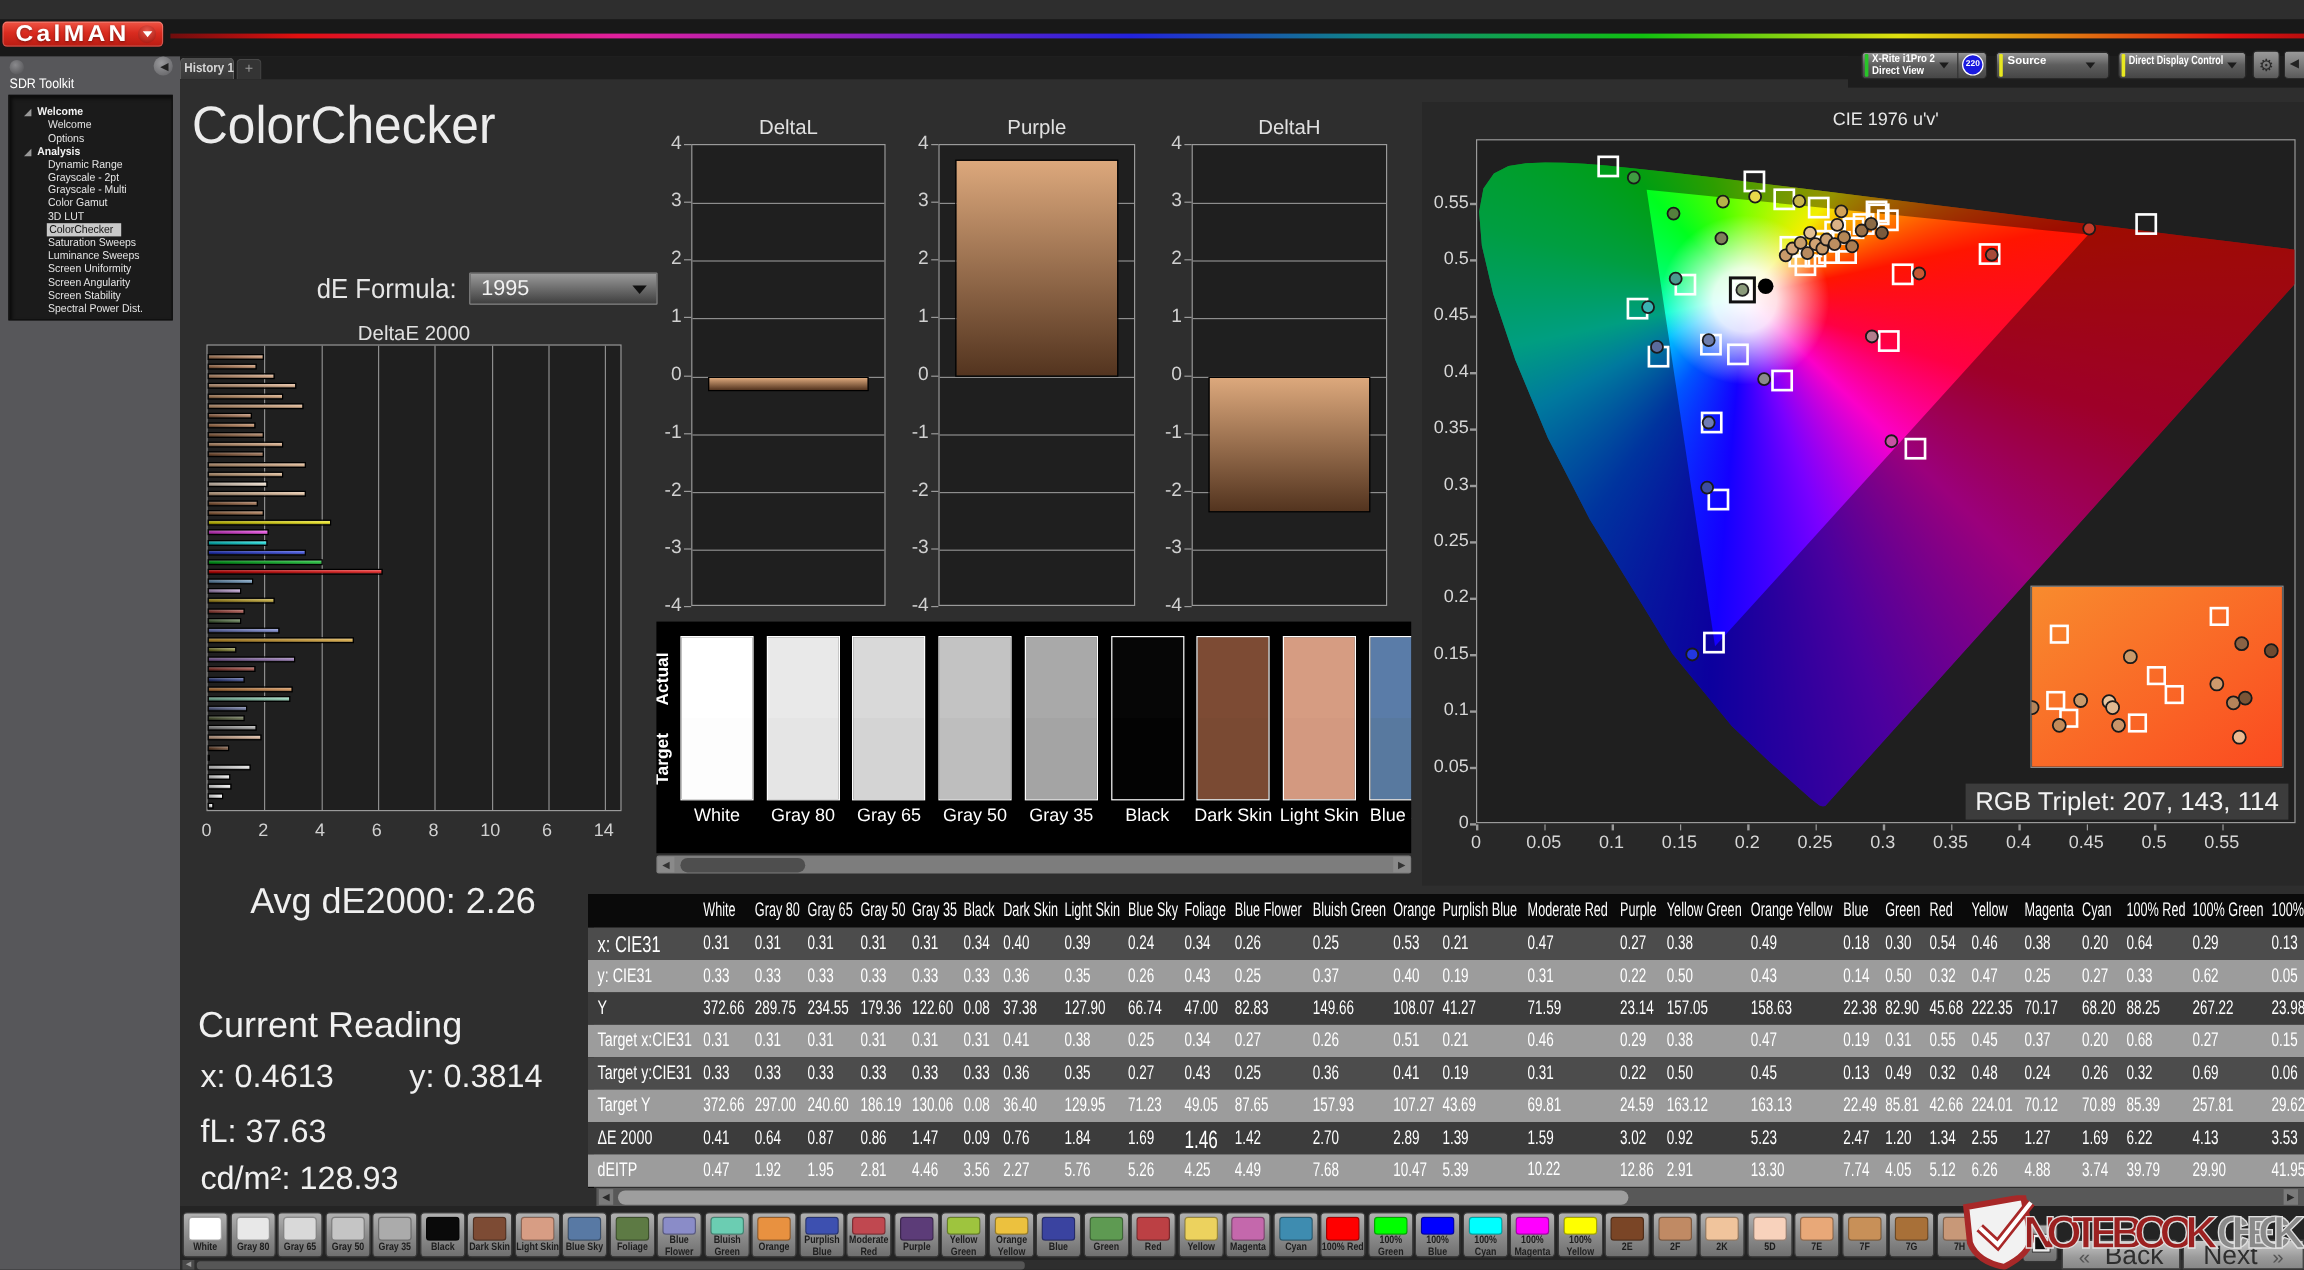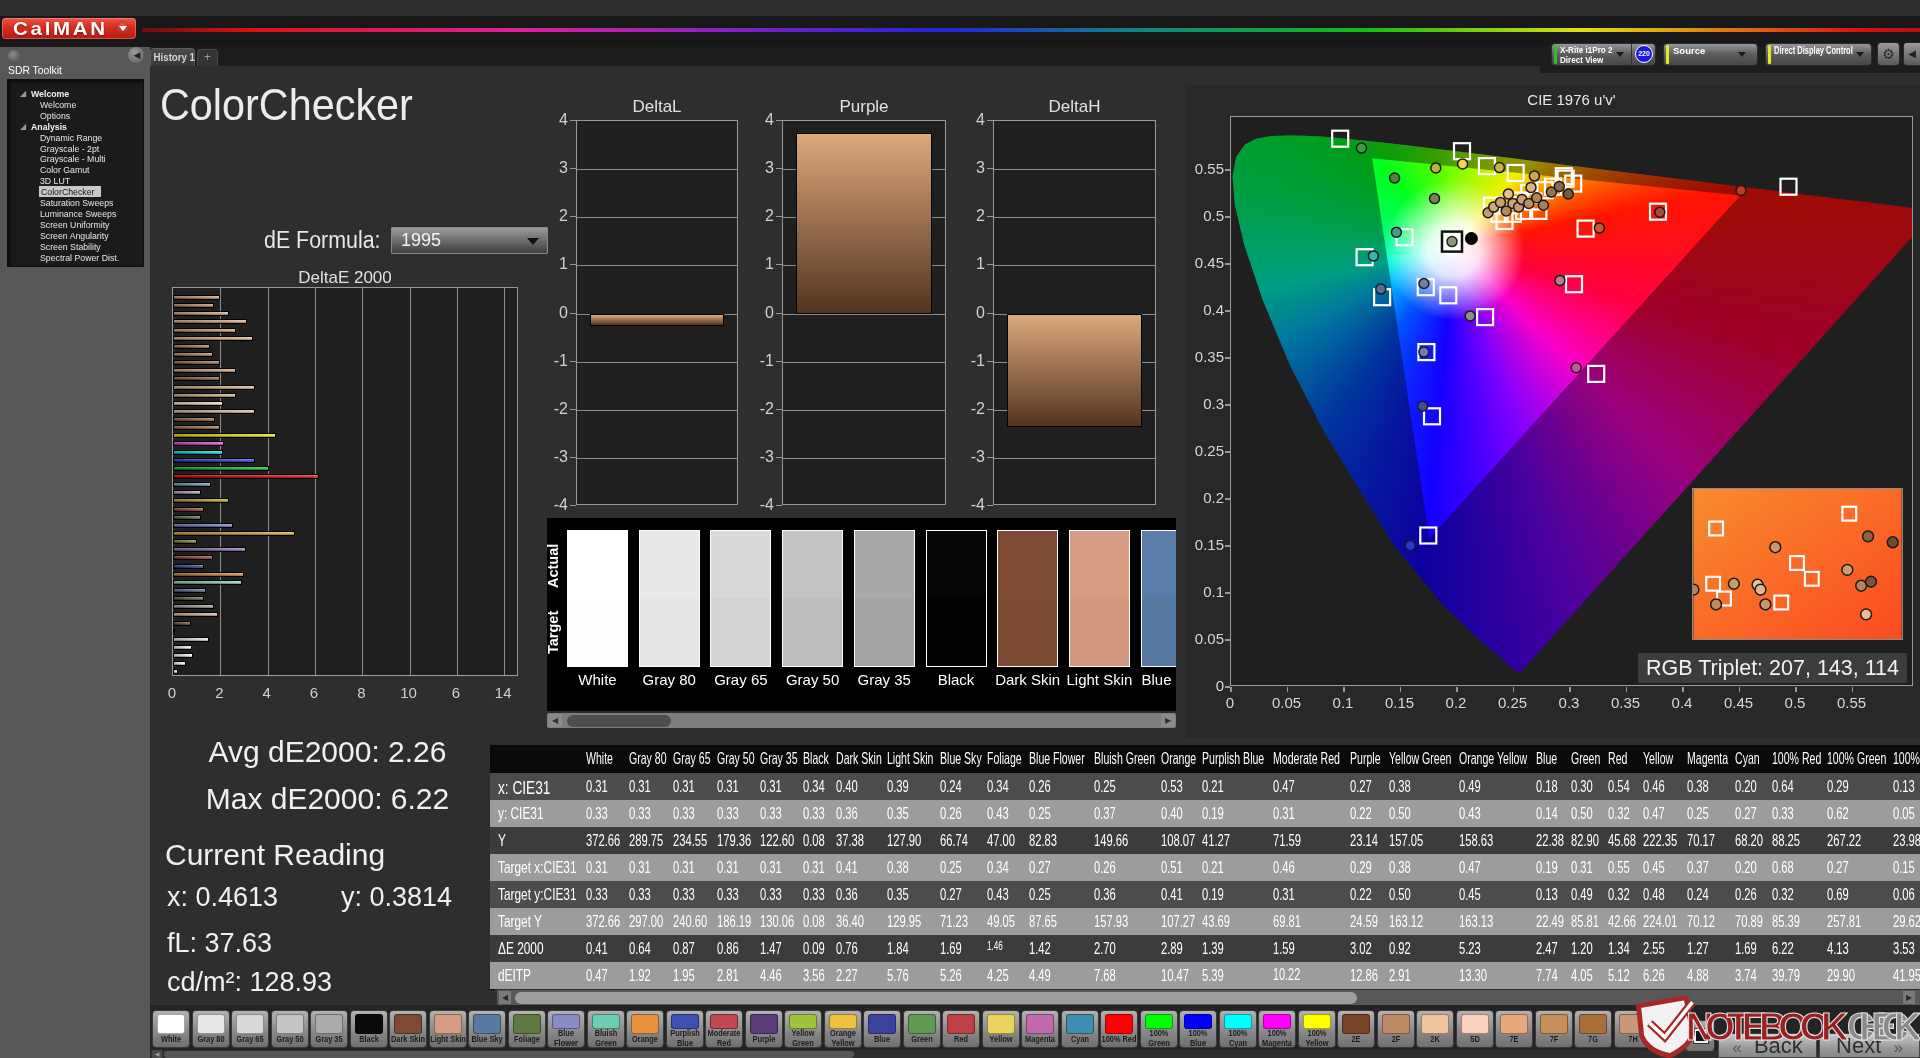--- a/index.html
+++ b/index.html
@@ -421,21 +421,20 @@
     <div class="abs" style="left:1775.0px;top:694px;width:40px;text-align:center;font-size:15px;color:#d6d6d6">0.5</div>
     <div class="abs" style="left:1795.0px;top:687px;width:1.5px;height:5px;background:#9a9a9a"></div>
     <div class="abs" style="left:1188px;top:207.0px;width:36px;text-align:right;font-size:15px;color:#d6d6d6">0.5</div>
     <div class="abs" style="left:1225px;top:216.0px;width:5px;height:1.5px;background:#9a9a9a"></div>
     <div class="abs" style="left:1831.5px;top:694px;width:40px;text-align:center;font-size:15px;color:#d6d6d6">0.55</div>
     <div class="abs" style="left:1851.5px;top:687px;width:1.5px;height:5px;background:#9a9a9a"></div>
     <div class="abs" style="left:1188px;top:160.0px;width:36px;text-align:right;font-size:15px;color:#d6d6d6">0.55</div>
     <div class="abs" style="left:1225px;top:169.0px;width:5px;height:1.5px;background:#9a9a9a"></div>
 
 <div class="abs" style="left:160px;top:735px;width:335px;text-align:center;font-size:30px;color:#f0f0f0">Avg dE2000: 2.26</div>
-<div class="abs" style="left:160px;top:782px;width:335px;text-align:center;font-size:30px;color:#f0f0f0">Max dE2000: 6.22</div>
 <div class="abs" style="left:165px;top:838px;font-size:30px;color:#f0f0f0">Current Reading</div>
 <div class="abs" style="left:167px;top:882px;font-size:27px;color:#f0f0f0">x: 0.4613</div>
 <div class="abs" style="left:341px;top:882px;font-size:27px;color:#f0f0f0">y: 0.3814</div>
 <div class="abs" style="left:167px;top:928px;font-size:27px;color:#f0f0f0">fL: 37.63</div>
 <div class="abs" style="left:167px;top:967px;font-size:27px;color:#f0f0f0">cd/m²: 128.93</div>
 
 <div class="abs" style="left:490px;top:745px;width:1430px;height:245px;overflow:hidden">
       <div class="abs" style="left:0;top:0;width:5px;height:245px;background:#0a0a0a"></div>
       <div class="abs" style="left:0;top:0;width:1430px;height:28px;background:#0a0a0a"></div>
       <div class="abs" style="left:96px;top:4px;width:43px;font-size:16.5px;color:#fff;white-space:nowrap"><span class="cx" style="transform:scaleX(.64)">White</span></div>
@@ -643,21 +642,21 @@
       <div class="abs" style="left:8px;top:194px;font-size:16.5px;color:#fff;white-space:nowrap"><span class="cx" style="transform:scaleX(.72)">ΔE 2000</span></div>
       <div class="abs" style="left:96px;top:194px;width:43px;font-size:16.5px;color:#fff;white-space:nowrap"><span class="cx" style="transform:scaleX(.68)">0.41</span></div>
       <div class="abs" style="left:139px;top:194px;width:44px;font-size:16.5px;color:#fff;white-space:nowrap"><span class="cx" style="transform:scaleX(.68)">0.64</span></div>
       <div class="abs" style="left:183px;top:194px;width:44px;font-size:16.5px;color:#fff;white-space:nowrap"><span class="cx" style="transform:scaleX(.68)">0.87</span></div>
       <div class="abs" style="left:227px;top:194px;width:43px;font-size:16.5px;color:#fff;white-space:nowrap"><span class="cx" style="transform:scaleX(.68)">0.86</span></div>
       <div class="abs" style="left:270px;top:194px;width:43px;font-size:16.5px;color:#fff;white-space:nowrap"><span class="cx" style="transform:scaleX(.68)">1.47</span></div>
       <div class="abs" style="left:313px;top:194px;width:33px;font-size:16.5px;color:#fff;white-space:nowrap"><span class="cx" style="transform:scaleX(.68)">0.09</span></div>
       <div class="abs" style="left:346px;top:194px;width:51px;font-size:16.5px;color:#fff;white-space:nowrap"><span class="cx" style="transform:scaleX(.68)">0.76</span></div>
       <div class="abs" style="left:397px;top:194px;width:53px;font-size:16.5px;color:#fff;white-space:nowrap"><span class="cx" style="transform:scaleX(.68)">1.84</span></div>
       <div class="abs" style="left:450px;top:194px;width:47px;font-size:16.5px;color:#fff;white-space:nowrap"><span class="cx" style="transform:scaleX(.68)">1.69</span></div>
-      <div class="abs" style="left:497px;top:194px;width:42px;font-size:12px;color:#fff;white-space:nowrap"><span class="cx" style="transform:scaleX(.68)">1.46</span></div>
+      <div class="abs" style="left:497px;top:194px;width:42px;font-size:21px;color:#fff;white-space:nowrap"><span class="cx" style="transform:scaleX(.68)">1.46</span></div>
       <div class="abs" style="left:539px;top:194px;width:65px;font-size:16.5px;color:#fff;white-space:nowrap"><span class="cx" style="transform:scaleX(.68)">1.42</span></div>
       <div class="abs" style="left:604px;top:194px;width:67px;font-size:16.5px;color:#fff;white-space:nowrap"><span class="cx" style="transform:scaleX(.68)">2.70</span></div>
       <div class="abs" style="left:671px;top:194px;width:41px;font-size:16.5px;color:#fff;white-space:nowrap"><span class="cx" style="transform:scaleX(.68)">2.89</span></div>
       <div class="abs" style="left:712px;top:194px;width:71px;font-size:16.5px;color:#fff;white-space:nowrap"><span class="cx" style="transform:scaleX(.68)">1.39</span></div>
       <div class="abs" style="left:783px;top:194px;width:77px;font-size:16.5px;color:#fff;white-space:nowrap"><span class="cx" style="transform:scaleX(.68)">1.59</span></div>
       <div class="abs" style="left:860px;top:194px;width:39px;font-size:16.5px;color:#fff;white-space:nowrap"><span class="cx" style="transform:scaleX(.68)">3.02</span></div>
       <div class="abs" style="left:899px;top:194px;width:70px;font-size:16.5px;color:#fff;white-space:nowrap"><span class="cx" style="transform:scaleX(.68)">0.92</span></div>
       <div class="abs" style="left:969px;top:194px;width:77px;font-size:16.5px;color:#fff;white-space:nowrap"><span class="cx" style="transform:scaleX(.68)">5.23</span></div>
       <div class="abs" style="left:1046px;top:194px;width:35px;font-size:16.5px;color:#fff;white-space:nowrap"><span class="cx" style="transform:scaleX(.68)">2.47</span></div>
       <div class="abs" style="left:1081px;top:194px;width:37px;font-size:16.5px;color:#fff;white-space:nowrap"><span class="cx" style="transform:scaleX(.68)">1.20</span></div>

